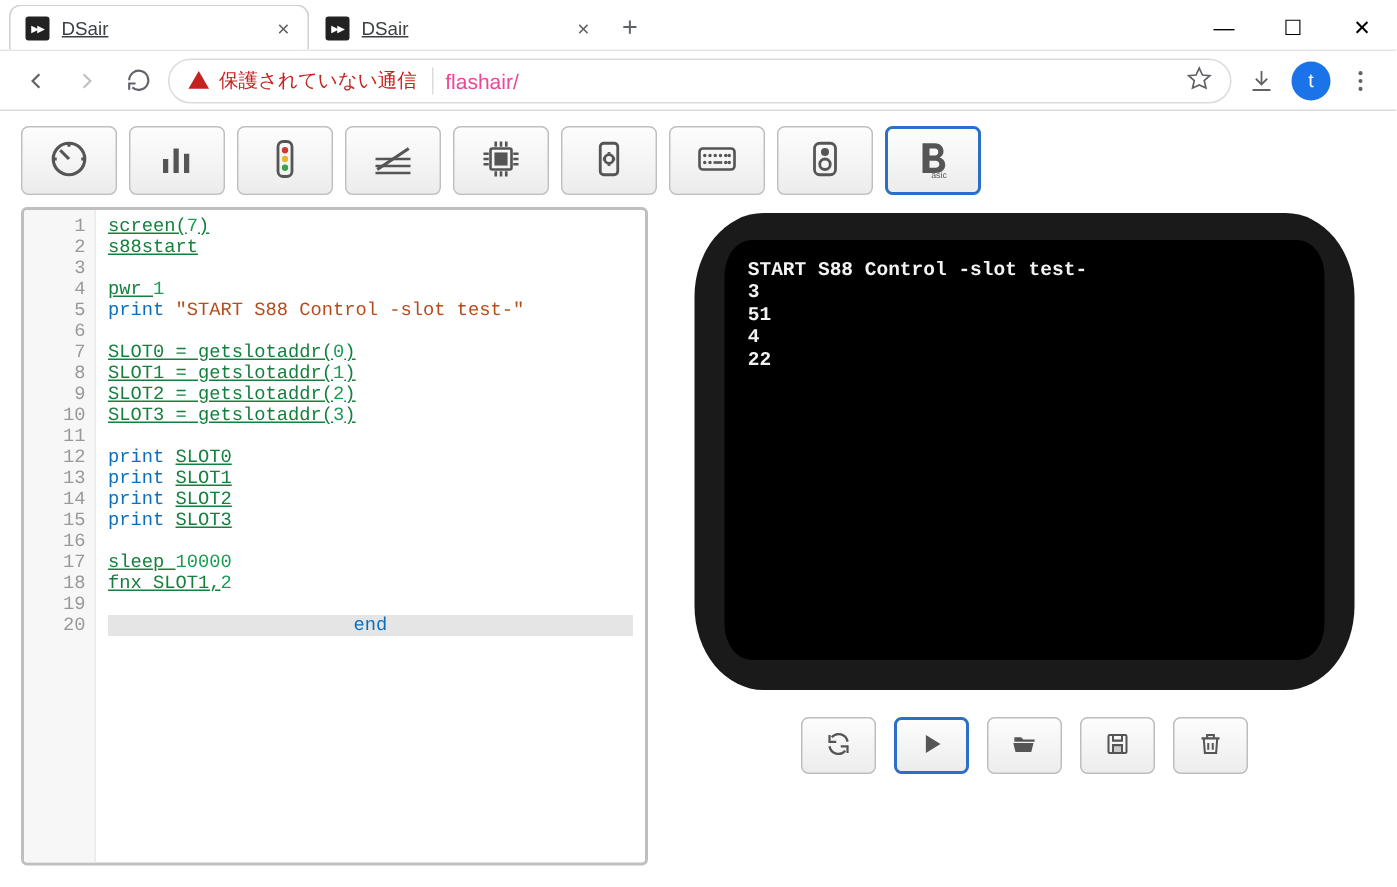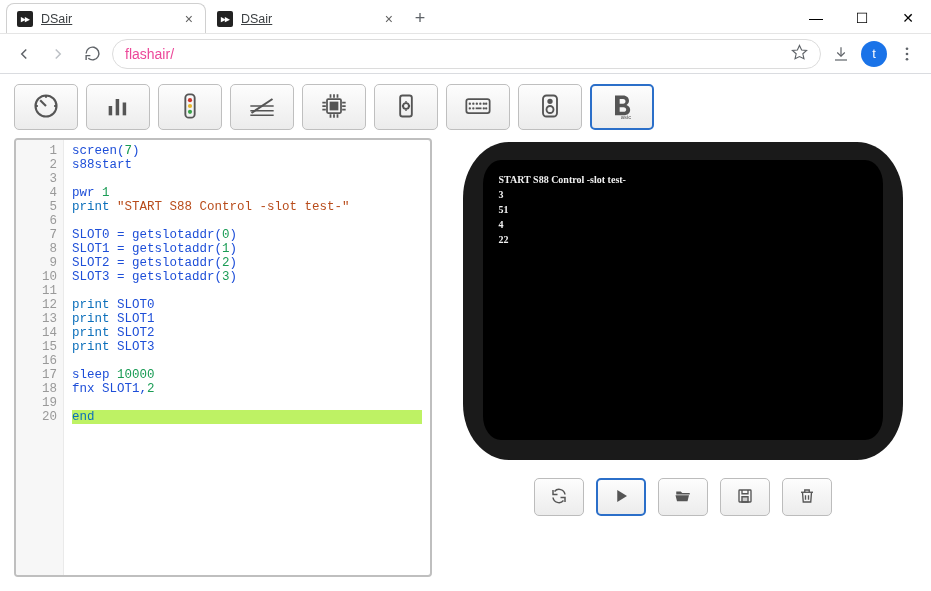--- a/index.html
+++ b/index.html
@@ -76,35 +76,35 @@
   }
   .gutter {
     width: 48px; background: #f7f7f7; color: #999; text-align: right;
     padding: 4px 6px 4px 0; line-height: 14px; border-right: 1px solid #eaeaea;
     white-space: pre;
   }
   .code {
     flex: 1; padding: 4px 8px; line-height: 14px; white-space: pre; position: relative;
   }
   .code .line { height: 14px; }
-  .code .line.cur { background: #bef264; }
+  .code .line.cur { background: #e5e5e5; text-align: center; }
   .tok-kw  { color: #0b6fbb; }
   .tok-str { color: #b84b1a; }
   .tok-num { color: #1a9c55; }
-  .tok-id  { color: #1d4ed8; }
+  .tok-id  { color: #15803d; text-decoration: underline; }
 
   .right { flex: 1; display: flex; flex-direction: column; align-items: center; }
   .crt {
     width: 440px; height: 318px; background: #1a1a1a;
     border-radius: 46px / 56px; position: relative; margin-top: 4px;
   }
   .crt-inner {
     position: absolute; inset: 18px 20px 20px 20px; background: #000;
     border-radius: 18px / 24px; padding: 12px 16px;
-    font-family: Liberation Serif, serif; font-size: 10px; font-weight: bold;
+    font-family: Liberation Mono, monospace; font-size: 13px; font-weight: bold;
     color: #f2f2f2; line-height: 15px; white-space: pre;
   }
   .run-row { display: flex; gap: 12px; margin-top: 18px; justify-content: center; }
   .run-btn {
     width: 50px; height: 38px; border: 1px solid #bcbcbc; border-radius: 5px;
     background: linear-gradient(#fdfdfd,#ececec);
     display: flex; align-items: center; justify-content: center; cursor: pointer;
     color: #555;
   }
   .run-btn.primary { border: 2px solid #2b6fc9; }
@@ -151,20 +151,26 @@
         <path d="M9 18l6-6-6-6"></path>
       </svg>
   </div>
   <div class="nav-btn">
     <svg viewBox="0 0 24 24" width="17" height="17" fill="none" stroke="currentColor" stroke-width="2">
         <path d="M3 12a9 9 0 1 1 3 6.7"></path>
         <path d="M3 21v-6h6"></path>
       </svg>
   </div>
   <div class="url-field">
+    <span class="url-warn">
+      <svg viewBox="0 0 24 24" width="15" height="15" fill="#c5221f">
+          <path d="M12 2 1 21h22L12 2zm1 14h-2v2h2v-2zm0-7h-2v5h2V9z"></path>
+        </svg>
+      <span>保護されていない通信</span>
+    </span>
     <span class="url-path">flashair/</span>
     <span class="url-star">
       <svg viewBox="0 0 24 24" width="17" height="17" fill="none" stroke="#5f6368" stroke-width="1.6">
           <path d="m12 2 3 6.5 7 .6-5.3 4.7 1.6 7L12 17.8 5.7 20.8l1.6-7L2 9.1l7-.6L12 2z"></path>
         </svg>
     </span>
   </div>
   <div class="addr-icon">
     <svg viewBox="0 0 24 24" width="18" height="18" fill="none" stroke="#5f6368" stroke-width="1.6">
         <path d="M12 3v12"></path>

